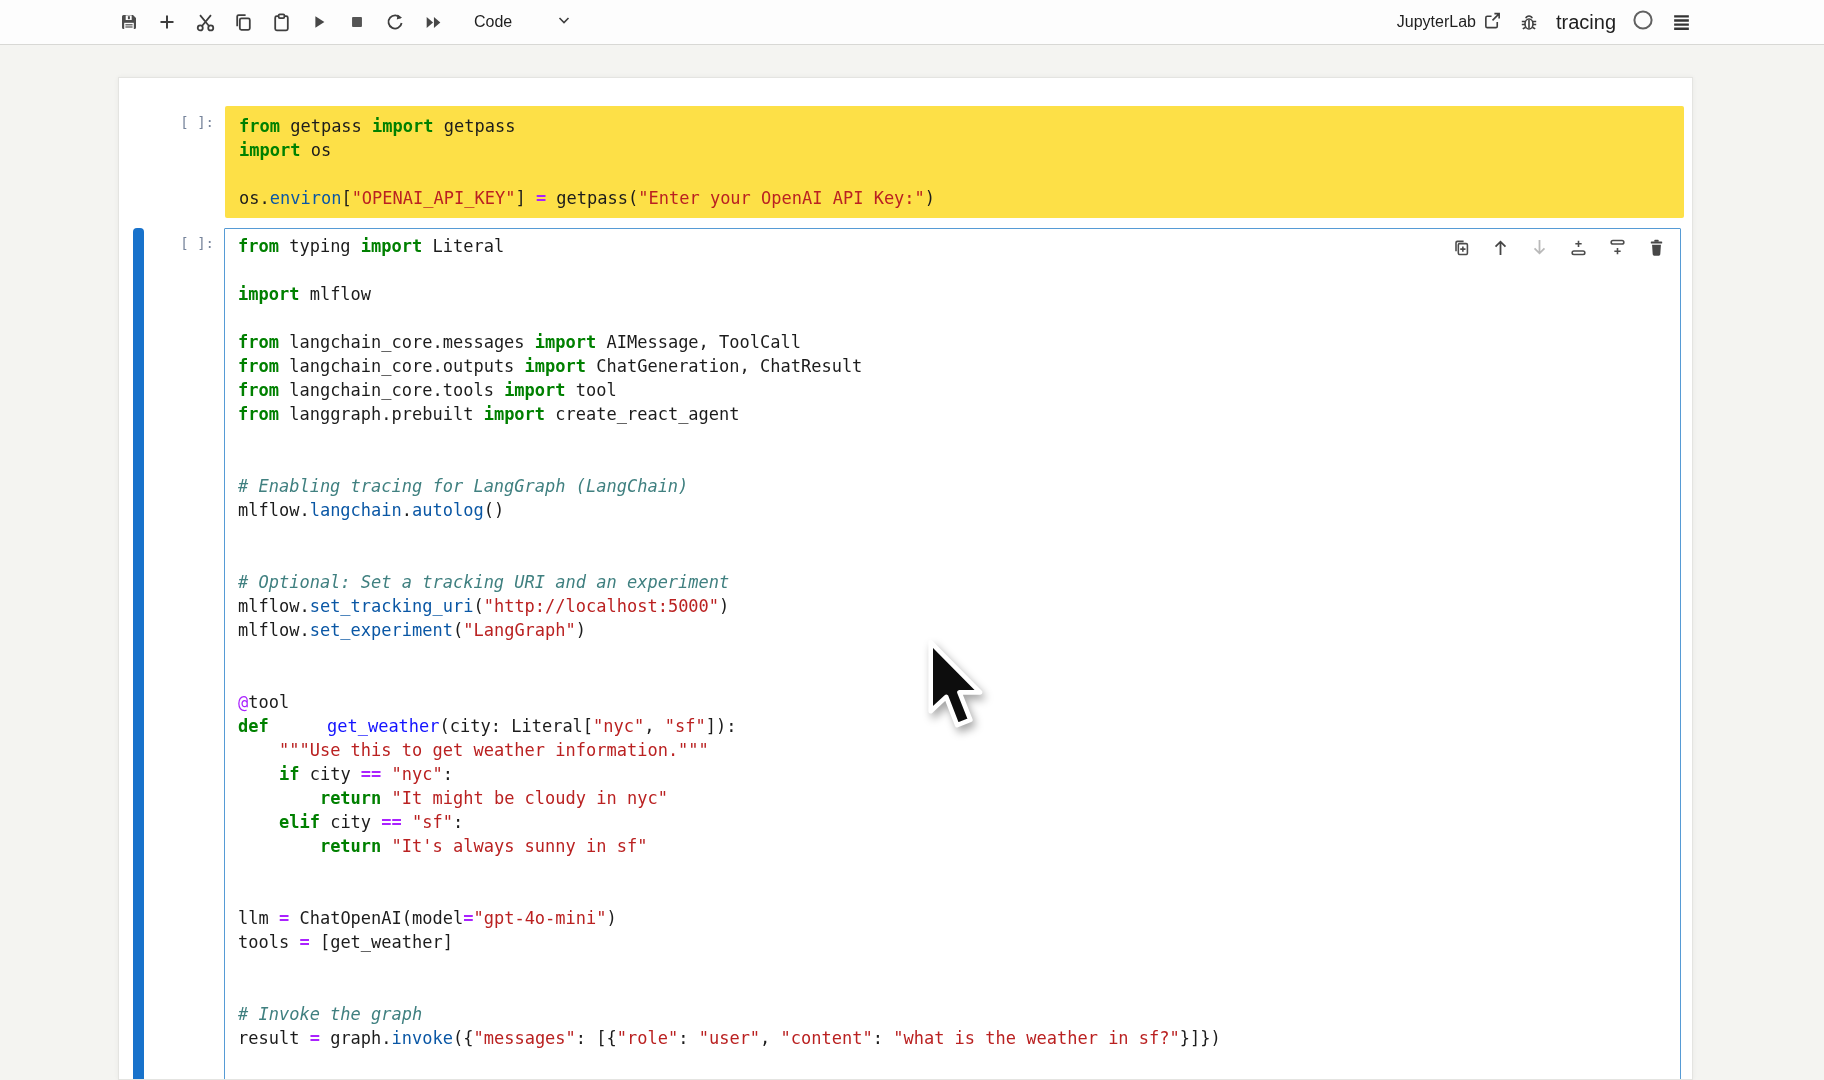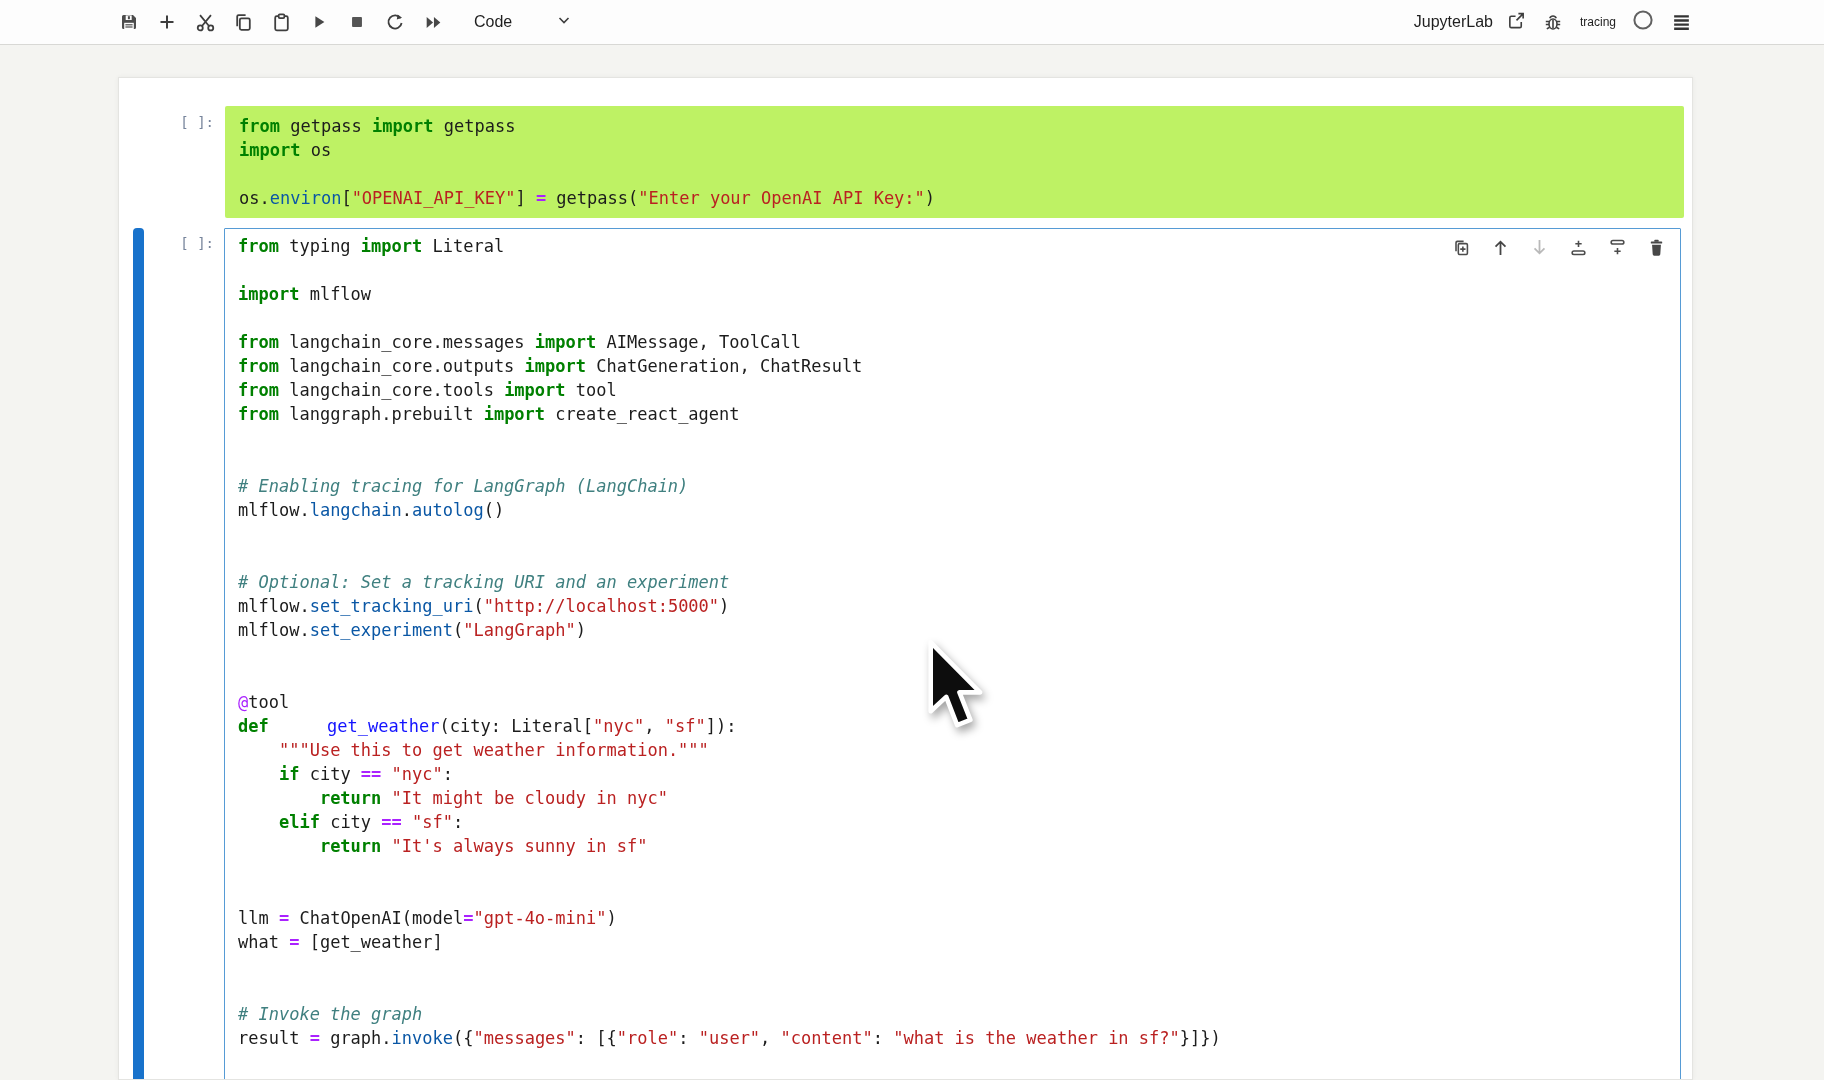--- a/index.html
+++ b/index.html
@@ -9,34 +9,34 @@
   
   .toolbar{position:absolute;left:0;top:0;width:1824px;height:44px;
            background:#fdfdfd;border-bottom:1px solid #d8d8d5;z-index:5;}
   .tb-left{position:absolute;left:118px;top:0;height:44px;display:flex;align-items:center;gap:16px;}
   .tb-right{position:absolute;right:132px;top:0;height:44px;display:flex;align-items:center;gap:16px;}
   .tb-icon{width:22px;height:22px;display:flex;align-items:center;justify-content:center;cursor:pointer;}
   .tb-icon svg{display:block;}
   .celltype{display:flex;align-items:center;margin-left:14px;cursor:pointer;}
   .celltype-label{font-size:16px;color:#1f1f1f;}
   .celltype .chev{margin-left:44px;}
-  .applink{display:flex;align-items:center;gap:14px;cursor:pointer;}
+  .applink{display:flex;align-items:center;gap:7px;cursor:pointer;}
   .applabel{font-size:16px;}
-  .kernelname{font-size:12px;}
+  .kernelname{font-size:20px;}
 
   
   .panel{position:absolute;left:118px;top:77px;width:1575px;height:1003px;
          background:#ffffff;border:1px solid #e4e4e1;box-sizing:border-box;
          overflow:hidden;box-shadow:0 0 5px rgba(0,0,0,0.05);}
 
   .prompt{position:absolute;left:0;width:95px;text-align:right;
           font-family:"DejaVu Sans Mono",monospace;font-size:14px;color:#76849b;}
 
   .editor{position:absolute;box-sizing:border-box;}
-  .editor-1{left:106px;top:28px;width:1459px;height:112px;background:#bef264;
+  .editor-1{left:106px;top:28px;width:1459px;height:112px;background:#fde047;
             border-radius:2px;padding:8px 0 0 14px;}
   .editor-2{left:105px;top:150px;width:1457px;height:935px;background:#ffffff;
             border:1.5px solid #569bd5;border-radius:1px;padding:5px 0 0 13px;}
 
   .selbar{position:absolute;left:14px;top:150px;width:11px;height:860px;
           background:var(--accent,#1872cb);border-radius:4px;}
 
   .code{font-family:"DejaVu Sans Mono",monospace;font-size:17px;line-height:24px;}
   .code-line{height:24px;white-space:pre;}
   .tk-kw{color:var(--kw);font-weight:bold;}
@@ -198,21 +198,21 @@
           <div class="code-line"><span class="tk-dec">@</span><span class="tk-pl">tool</span></div>
           <div class="code-line"><span class="tk-kw">def</span><span class="tk-pl"> </span><span class="tk-def">get_weather</span><span class="tk-pl">(city: Literal[</span><span class="tk-str">"nyc"</span><span class="tk-pl">, </span><span class="tk-str">"sf"</span><span class="tk-pl">]):</span></div>
           <div class="code-line"><span class="tk-pl">    </span><span class="tk-str">"""Use this to get weather information."""</span></div>
           <div class="code-line"><span class="tk-pl">    </span><span class="tk-kw">if</span><span class="tk-pl"> city </span><span class="tk-op">==</span><span class="tk-pl"> </span><span class="tk-str">"nyc"</span><span class="tk-pl">:</span></div>
           <div class="code-line"><span class="tk-pl">        </span><span class="tk-kw">return</span><span class="tk-pl"> </span><span class="tk-str">"It might be cloudy in nyc"</span></div>
           <div class="code-line"><span class="tk-pl">    </span><span class="tk-kw">elif</span><span class="tk-pl"> city </span><span class="tk-op">==</span><span class="tk-pl"> </span><span class="tk-str">"sf"</span><span class="tk-pl">:</span></div>
           <div class="code-line"><span class="tk-pl">        </span><span class="tk-kw">return</span><span class="tk-pl"> </span><span class="tk-str">"It's always sunny in sf"</span></div>
           <div class="code-line"></div>
           <div class="code-line"></div>
           <div class="code-line"><span class="tk-pl">llm </span><span class="tk-op">=</span><span class="tk-pl"> ChatOpenAI(model</span><span class="tk-op">=</span><span class="tk-str">"gpt-4o-mini"</span><span class="tk-pl">)</span></div>
-          <div class="code-line"><span class="tk-pl">what </span><span class="tk-op">=</span><span class="tk-pl"> [get_weather]</span></div>
+          <div class="code-line"><span class="tk-pl">tools </span><span class="tk-op">=</span><span class="tk-pl"> [get_weather]</span></div>
           <div class="code-line"></div>
           <div class="code-line"></div>
           <div class="code-line"><span class="tk-com"># Invoke the graph</span></div>
           <div class="code-line"><span class="tk-pl">result </span><span class="tk-op">=</span><span class="tk-pl"> graph.</span><span class="tk-prop">invoke</span><span class="tk-pl">({</span><span class="tk-str">"messages"</span><span class="tk-pl">: [{</span><span class="tk-str">"role"</span><span class="tk-pl">: </span><span class="tk-str">"user"</span><span class="tk-pl">, </span><span class="tk-str">"content"</span><span class="tk-pl">: </span><span class="tk-str">"what is the weather in sf?"</span><span class="tk-pl">}]})</span></div>
         </div>
 
       <div class="cell-toolbar">
         <span class="ct-icon">
           <svg width="19" height="19" viewBox="0 0 18 18" fill="none" stroke="#4c4c4c" stroke-width="1.5">
               <rect x="6" y="5.3" width="8.6" height="10.4" rx="1.2"></rect>

